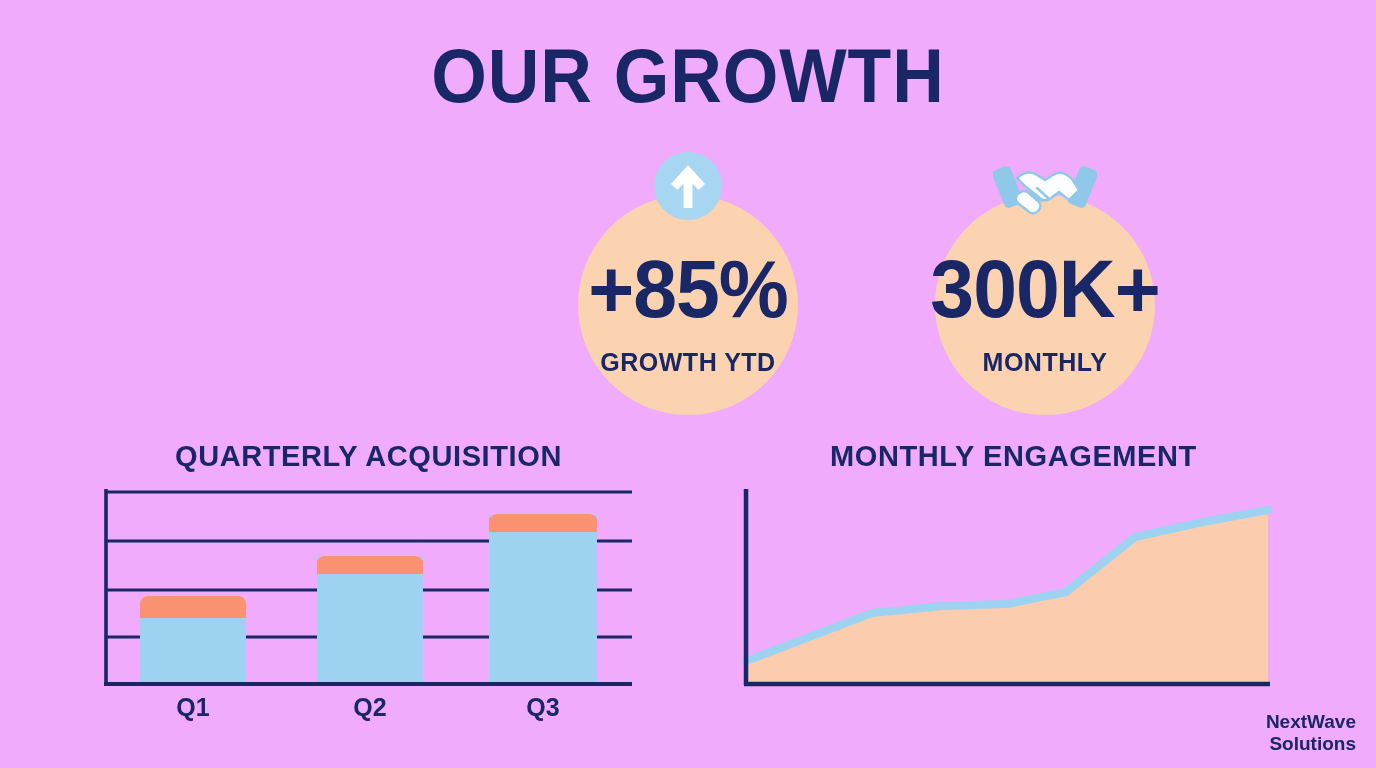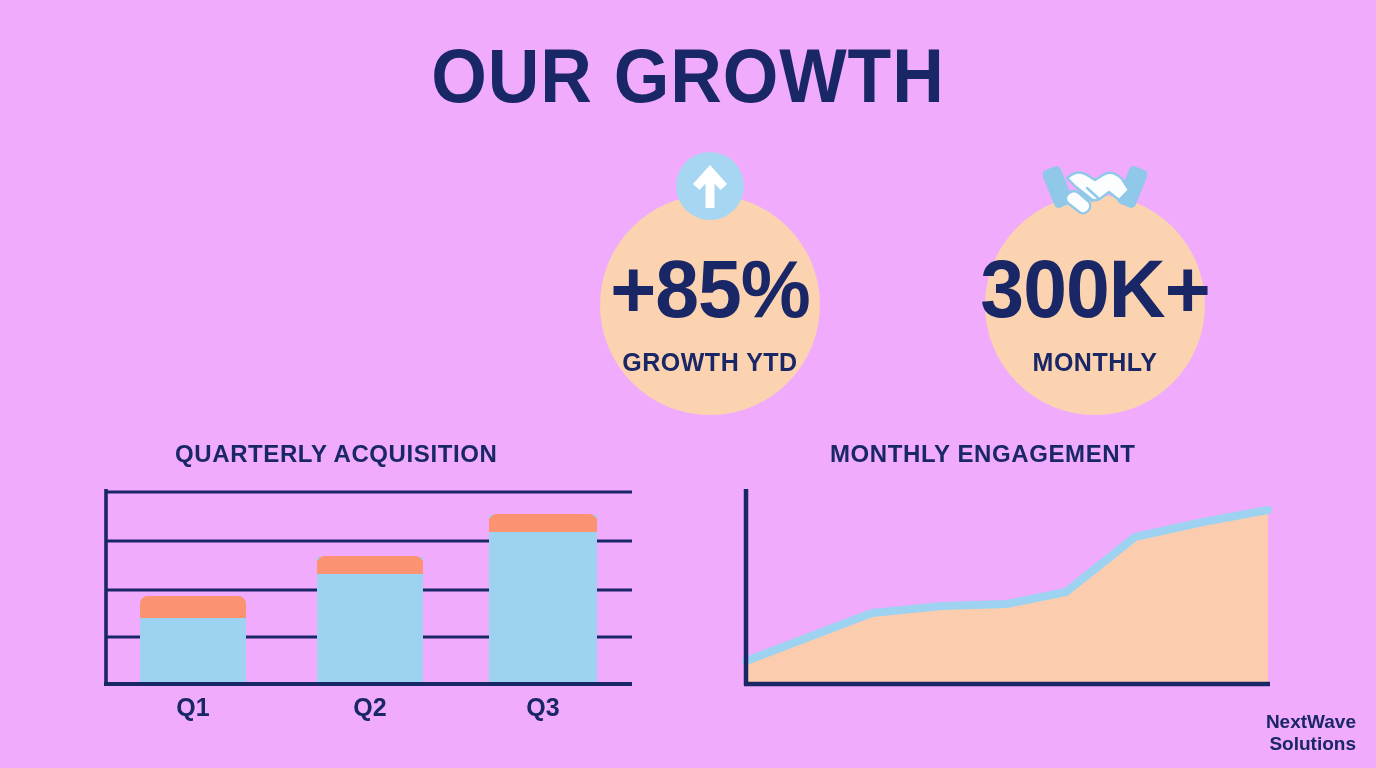--- a/index.html
+++ b/index.html
@@ -86,21 +86,21 @@
     font-size: 25px;
     font-weight: 700;
     letter-spacing: 0.5px;
     color: #1A2766;
     z-index: 2;
   }
 
   
   .chart-title {
     position: absolute;
-    font-size: 24px;
+    font-size: 29px;
     font-weight: 700;
     letter-spacing: 0.6px;
     color: #1A2766;
     white-space: nowrap;
   }
   #bar-chart-title { left: 175px; top: 440px; }
   #line-chart-title { left: 830px; top: 440px; }
 
   .chart-svg { position: absolute; }
   #bar-chart-svg  { left: 95px;  top: 480px; }
@@ -128,33 +128,33 @@
   }
 </style>
 </head>
 <body>
 
 <div id="stage">
 
   <div id="page-title">OUR GROWTH</div>
 
 
-  <div class="stat-block" style="left:500px;">
+  <div class="stat-block" style="left:478px;">
     <div class="stat-circle"></div>
     <div class="stat-icon">
       <svg viewBox="0 0 72 72" xmlns="http://www.w3.org/2000/svg">
         <circle cx="36" cy="36" r="34" fill="#A7D6F2"></circle>
         <path d="M36 15 L53 34 L46.5 40 L40.5 33.5 L40.5 58 L31.5 58 L31.5 33.5 L25.5 40 L19 34 Z" fill="#FFFFFF"></path>
       </svg>
     </div>
     <div class="stat-value">+85%</div>
     <div class="stat-label">GROWTH YTD</div>
   </div>
 
-  <div class="stat-block" style="left:885px;">
+  <div class="stat-block" style="left:835px;">
     <div class="stat-circle"></div>
     <div class="stat-icon" style="width:104px;height:74px;margin-left:-52px;top:4px;">
       <svg viewBox="0 0 104 74" xmlns="http://www.w3.org/2000/svg">
         <g stroke="#8FC8E8" stroke-width="2.4" stroke-linejoin="round" stroke-linecap="round">
           <rect x="6" y="14" width="17" height="38" rx="3.5" fill="#8FC8E8" transform="rotate(-22 14.5 33)"></rect>
           <rect x="81" y="14" width="17" height="38" rx="3.5" fill="#8FC8E8" transform="rotate(22 89.5 33)"></rect>
           <path d="M24 24 C31 18, 38 17, 44 21 L52 26 L60 21 C66 17, 73 19, 79 25
                    L86 36 L76 46 L66 38 L58 44 C54 47, 50 47, 47 44 L33 33 Z" fill="#FBFDFF"></path>
           <path d="M32 42 L42 50" fill="none"></path>
           <path d="M38 38 L49 47" fill="none"></path>

